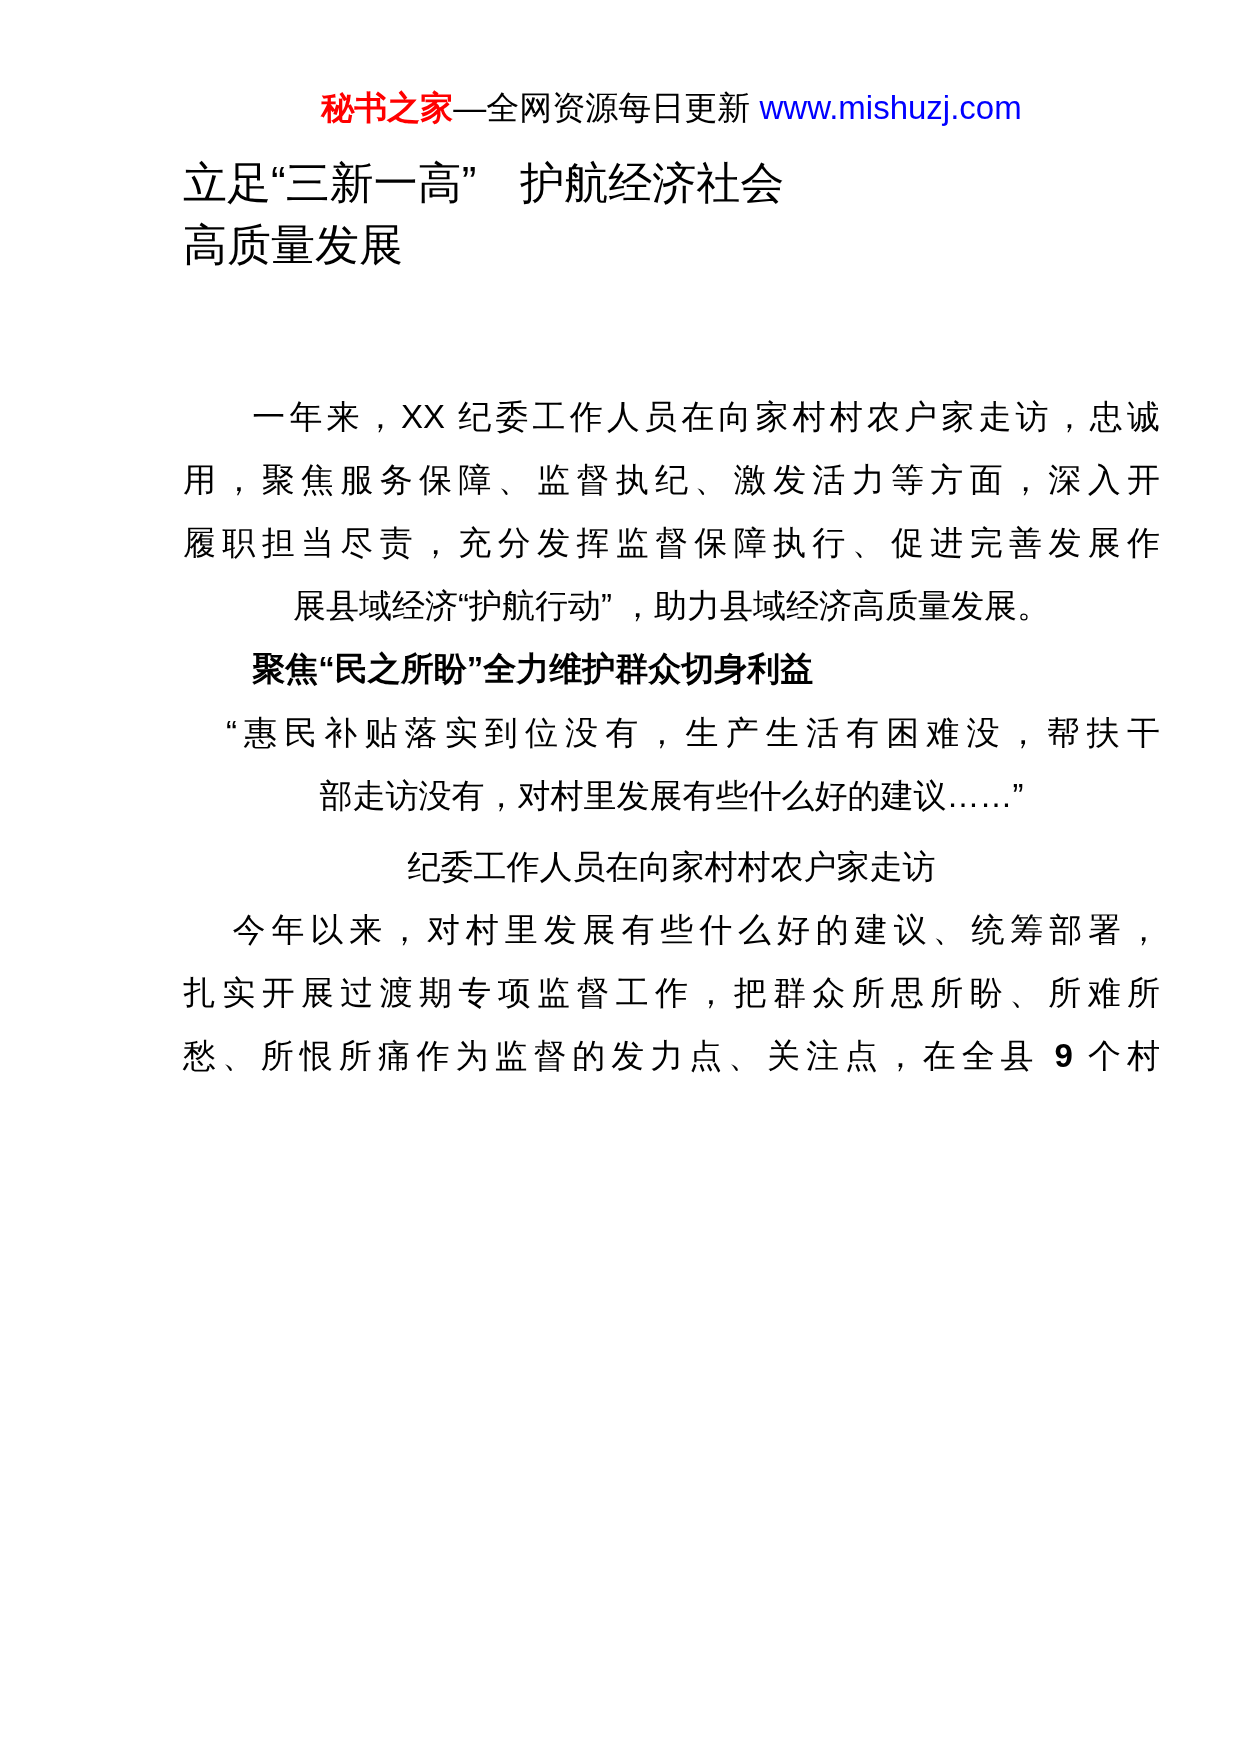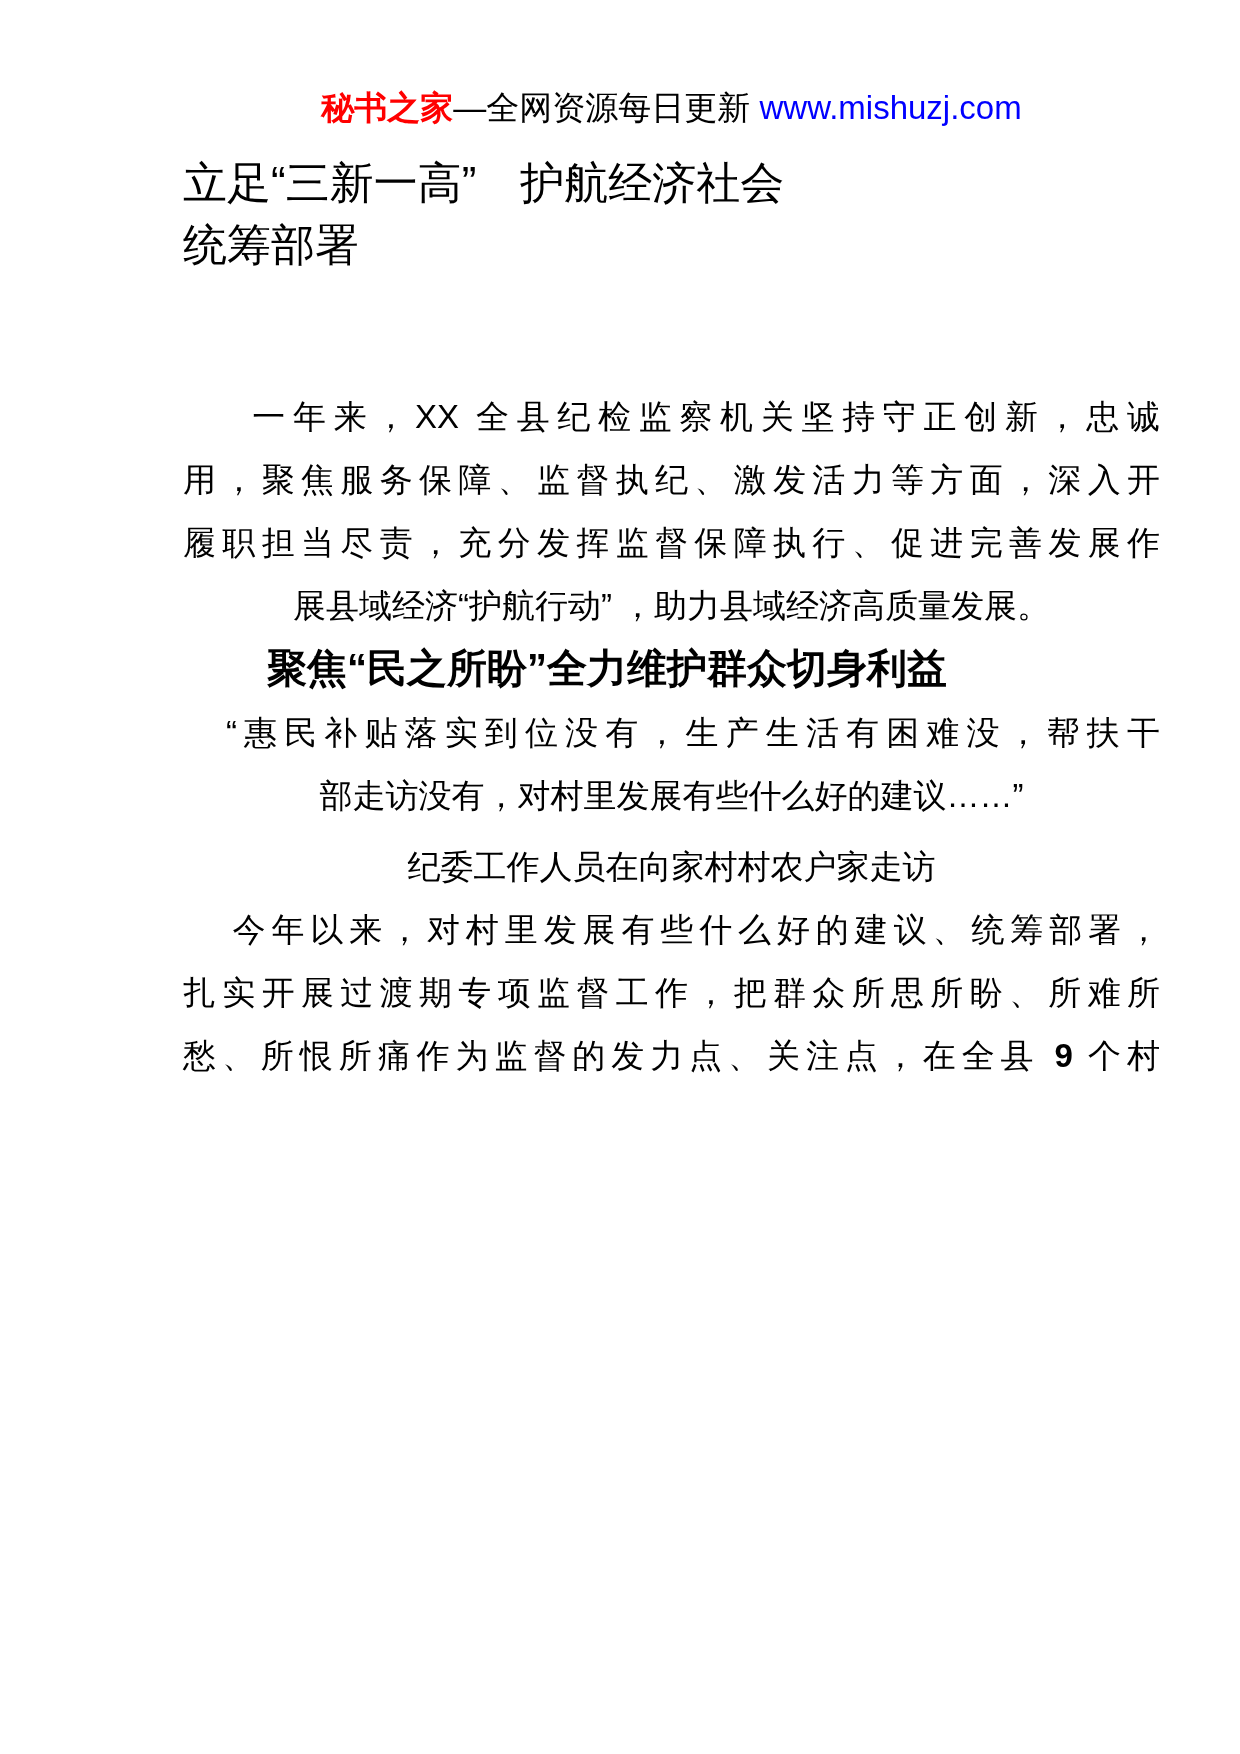--- a/index.html
+++ b/index.html
@@ -56,43 +56,43 @@
 
   .m-intro   { margin-top: 109px; }
   .m-heading { margin-top: 71px; }
   .m-quote   { margin-top: 1px; }
   .m-survey  { margin-top: 17px; }
   .m-caption { margin-top: 8px; }
   .m-year    { margin-top: 0px; }
 
   .subheading {
     margin: 0;
-    font-size: 40px;
+    font-size: 33px;
     line-height: 63px;
     font-weight: bold;
     text-indent: 2.1em;
   }
   .bold-num { font-weight: bold; }
 </style>
 </head>
 <body>
 
 <div class="page">
 
   <div class="doc-header">
     <span class="brand">秘书之家</span><span class="tagline">—全网资源每日更新 </span><span class="site-url">www.mishuzj.com</span>
   </div>
 
   <h1 class="doc-title">
     <span class="title-line">立足“三新一高”　护航经济社会</span>
-    <span class="title-line">统筹部署</span>
+    <span class="title-line">高质量发展</span>
   </h1>
 
   <div class="para ind2 m-intro">
-      <div class="line">一年来，XX 全县纪检监察机关坚持守正创新，忠诚</div>
+      <div class="line">一年来，XX 纪委工作人员在向家村村农户家走访，忠诚</div>
       <div class="line">用，聚焦服务保障、监督执纪、激发活力等方面，深入开</div>
       <div class="line">履职担当尽责，充分发挥监督保障执行、促进完善发展作</div>
       <div class="line">展县域经济“护航行动” ，助力县域经济高质量发展。</div>
     </div>
 
   <h2 class="subheading m-heading">聚焦“民之所盼”全力维护群众切身利益</h2>
 
   <div class="para ind13 m-quote">
       <div class="line">“惠民补贴落实到位没有，生产生活有困难没，帮扶干</div>
       <div class="line">部走访没有，对村里发展有些什么好的建议……”</div>

